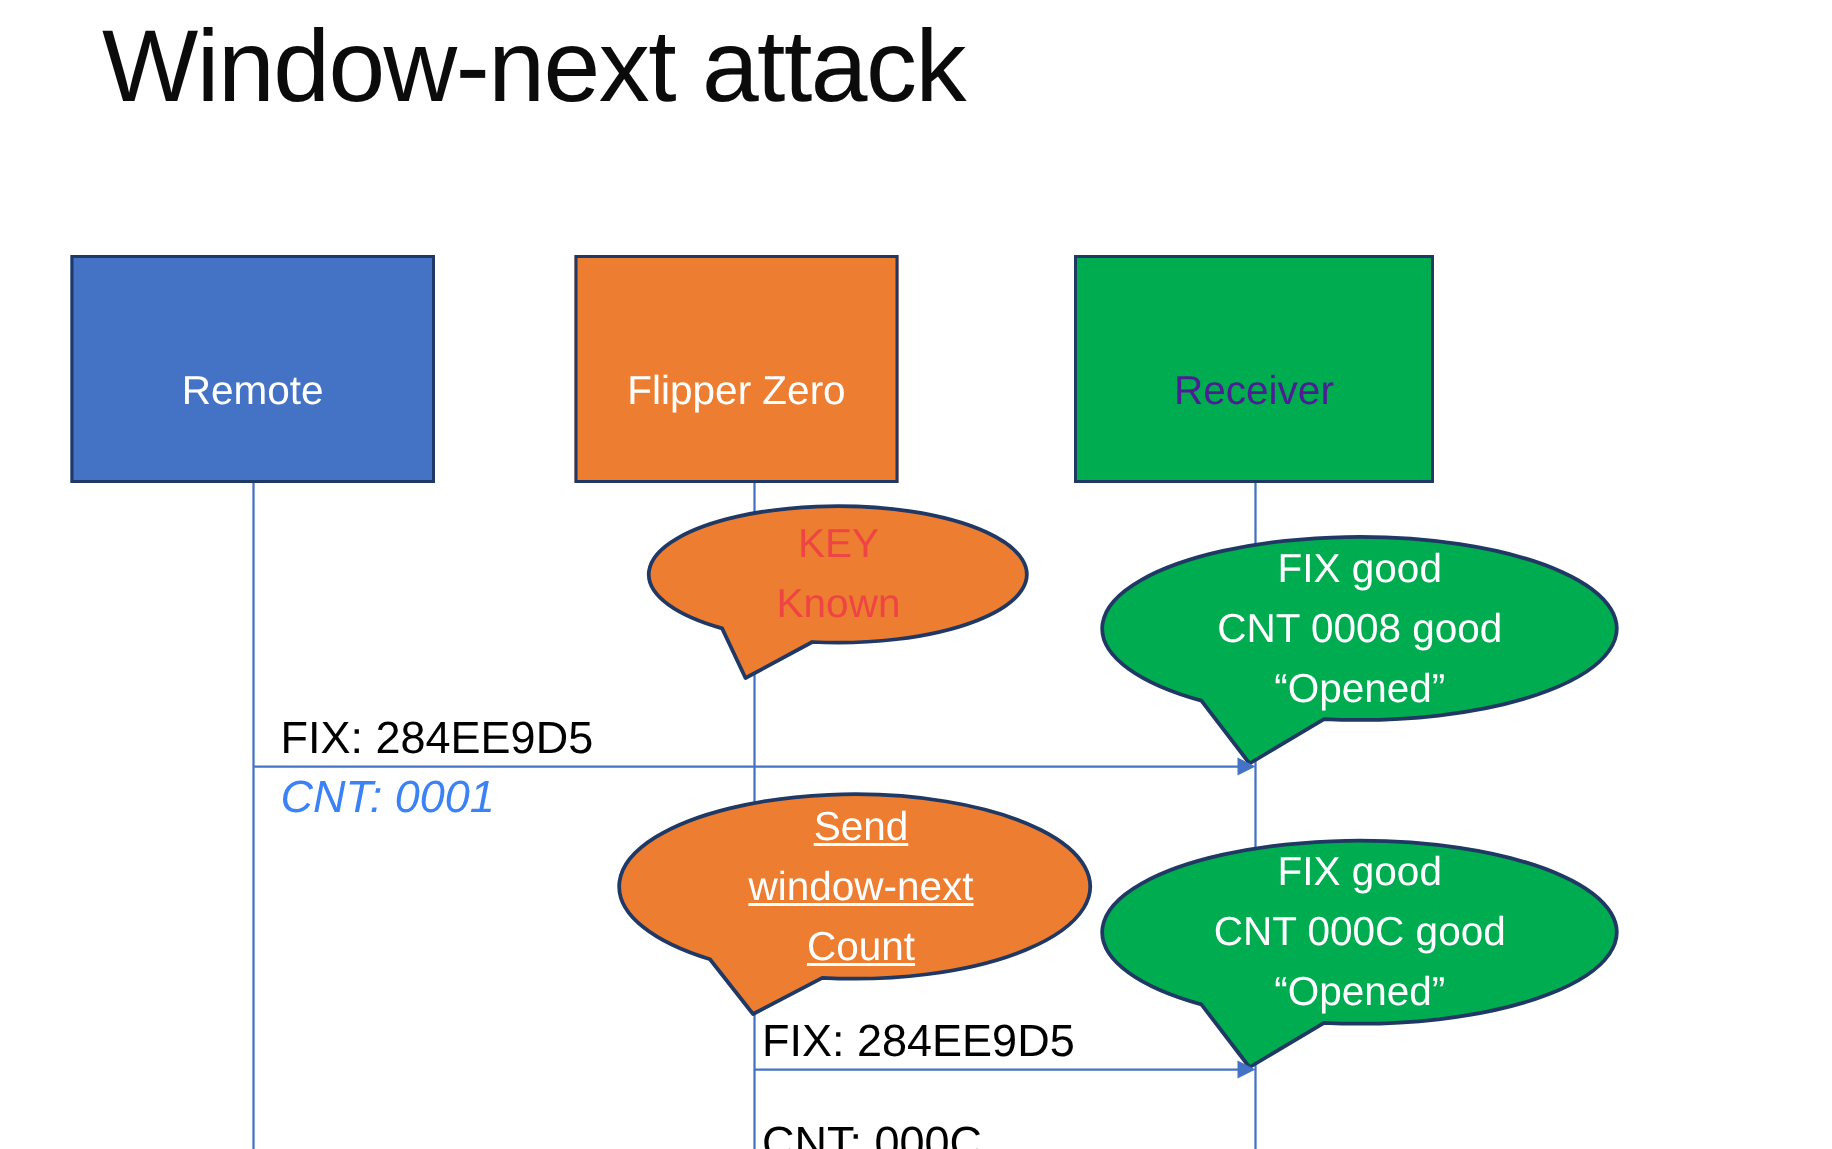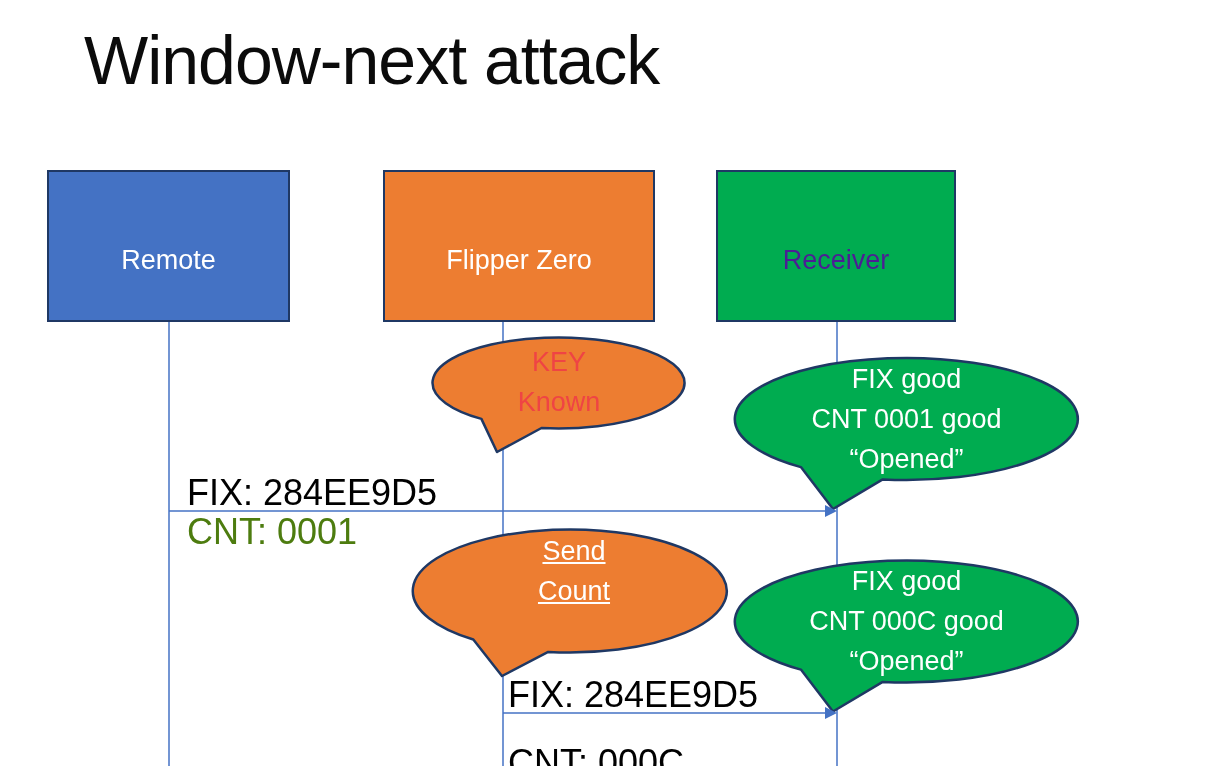--- a/index.html
+++ b/index.html
@@ -12,21 +12,21 @@
     position: relative;
     width: 1221px;
     height: 766px;
     background: #ffffff;
     overflow: hidden;
   }
   .slide-title {
     position: absolute;
     left: 68px;
     top: 4px;
-    margin: 16px;
+    margin: 0;
     font-size: 68px;
     font-weight: 300;
     letter-spacing: -1px;
     line-height: 80px;
     color: #0b0b0b;
     white-space: nowrap;
   }
   .diagram-svg {
     position: absolute;
     left: 0;
@@ -43,42 +43,42 @@
     display: flex;
     align-items: center;
     justify-content: center;
   }
   .actor-box .actor-label {
     font-size: 27px;
     white-space: nowrap;
     margin-top: 28px;
   }
   .actor-remote   { left: 47px;  width: 243px; }
-  .actor-flipper  { left: 383px; width: 272px; }
+  .actor-flipper  { left: 383px; width: 216px; }
   .actor-receiver { left: 716px; width: 240px; }
 
   .callout-text {
     position: absolute;
     display: flex;
     flex-direction: column;
     align-items: center;
     justify-content: center;
     text-align: center;
     font-size: 27px;
     line-height: 40px;
     pointer-events: none;
   }
   .callout-text-1 { left: 434px; top: 342px; width: 250px; }
   .callout-text-2 { left: 733px; top: 359px; width: 347px; }
   .callout-text-3 { left: 417px; top: 531px; width: 314px; text-decoration: underline; }
   .callout-text-4 { left: 733px; top: 561px; width: 347px; }
 
   .msg-label {
     position: absolute;
-    font-size: 36px;
+    font-size: 30px;
     line-height: 32px;
     white-space: nowrap;
   }
   .msg1-line1 { left: 187px; top: 477px; }
   .msg1-line2 { left: 187px; top: 516px; }
   .msg2-line1 { left: 508px; top: 679px; }
   .msg2-line2 { left: 508px; top: 721px; }
 </style>
 </head>
 <body>
@@ -120,33 +120,34 @@
     <span class="actor-label" style="color: #4c1d95;">Receiver</span>
   </div>
 
   <div class="callout-text callout-text-1" style="color: #ef4444;">
     <div>KEY</div>
     <div>Known</div>
   </div>
 
   <div class="callout-text callout-text-2" style="color: rgb(255, 255, 255);">
     <div>FIX good</div>
-    <div>CNT 0001 good</div>
+    <div>CNT 0008 good</div>
     <div>“Opened”</div>
   </div>
 
   <div class="callout-text callout-text-3" style="color: rgb(255, 255, 255);">
     <div>Send</div>
+    <div>window-next</div>
     <div>Count</div>
   </div>
 
   <div class="callout-text callout-text-4" style="color: rgb(255, 255, 255);">
     <div>FIX good</div>
     <div>CNT 000C good</div>
     <div>“Opened”</div>
   </div>
 
   <div class="msg-label msg1-line1" style="color: rgb(0, 0, 0);">FIX: 284EE9D5</div>
-  <div class="msg-label msg1-line2" style="color: #4d7c0f;">CNT: 0001</div>
+  <div class="msg-label msg1-line2" style="color: #3b82f6; font-style: italic;">CNT: 0001</div>
   <div class="msg-label msg2-line1" style="color: rgb(0, 0, 0);">FIX: 284EE9D5</div>
   <div class="msg-label msg2-line2" style="color: rgb(0, 0, 0); margin-top: 26px;">CNT: 000C</div>
 
 </div>
 
 </body></html>

